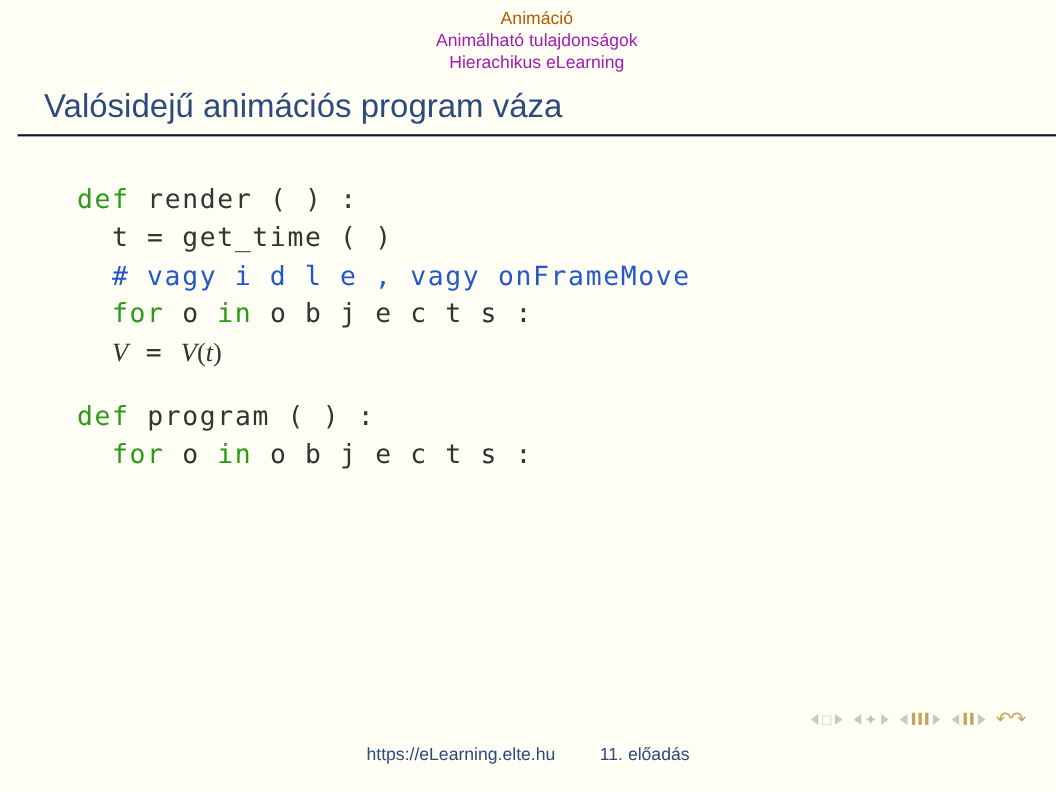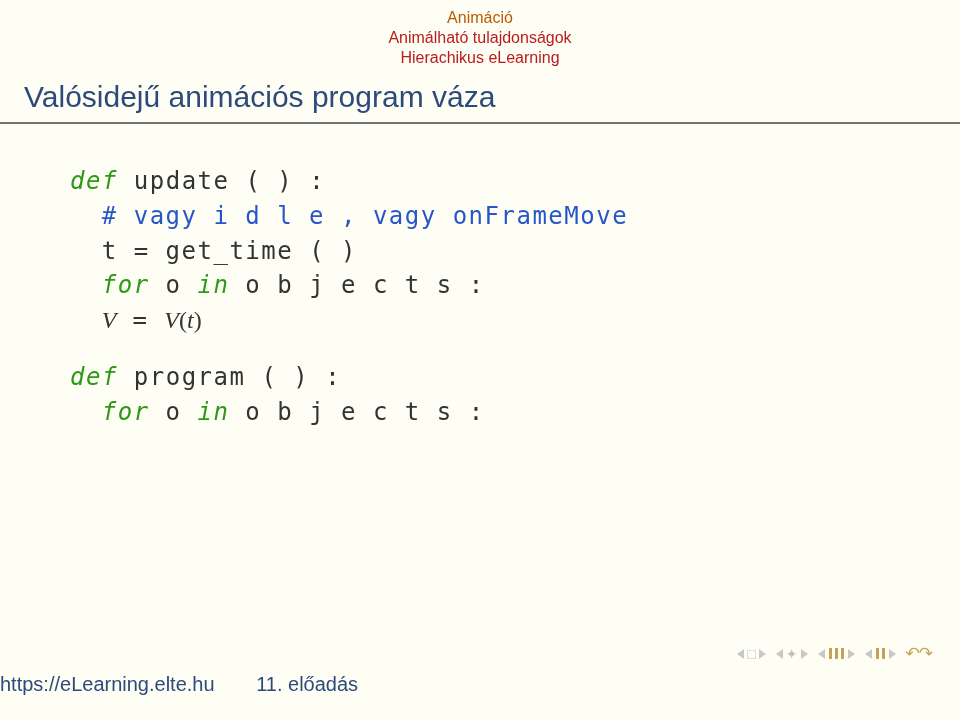--- a/index.html
+++ b/index.html
@@ -14,59 +14,60 @@
   }
   .slide {
     position: relative;
     width: 960px;
     height: 720px;
     box-sizing: border-box;
   }
   .header {
     position: relative;
     padding-top: 8px;
+    padding-left: 16px;
   }
   .header-lines {
     text-align: center;
     font-size: 16px;
     line-height: 1.25;
   }
   .header-lines .accent { color: #b85a00; }
-  .header-lines .muted { color: #b91c1c; }
+  .header-lines .muted { color: #a21caf; }
   .title-bar {
     margin-top: 6px;
     padding: 6px 24px 8px 24px;
     font-size: 30px;
     color: #2d4a7c;
-    border-bottom: 2px solid #737373;
+    border-bottom: 2px solid #0f172a;
   }
   .content {
     padding: 40px 70px 0 70px;
     font-family: "DejaVu Sans Mono", "Courier New", monospace;
     font-size: 24px;
     line-height: 1.45;
     letter-spacing: 1.5px;
     color: #333;
   }
-  .kw { color: #2c9a16; font-style: italic; }
+  .kw { color: #2c9a16; }
   .cm { color: #2657c8; }
   .id { color: #333; }
   .mathit { font-family: "Times New Roman", serif; font-style: italic; letter-spacing: 0; }
   .mathrm { font-family: "Times New Roman", serif; font-style: normal; letter-spacing: 0; }
   .sub { font-size: 0.65em; vertical-align: -0.25em; font-family: "Times New Roman", serif; font-style: italic; letter-spacing: 0;}
   .ind1 { padding-left: 2.2ch; }
   .ind2 { padding-left: 4.4ch; }
   .block2 { margin-top: 22px; }
   .footer {
     position: absolute;
     bottom: 24px;
     left: 0;
     width: 100%;
-    text-align: left;
-    font-size: 20px;
+    text-align: center;
+    font-size: 16px;
     color: #2d4a7c;
   }
   .footer .url { margin-right: 36px; }
   .nav {
     position: absolute;
     bottom: 56px;
     right: 28px;
     display: flex;
     align-items: center;
     gap: 10px;
@@ -94,29 +95,29 @@
       <div class="muted">Hierachikus eLearning</div>
     </div>
     <div class="title-bar">Valósidejű animációs program váza</div>
   </div>
 
   <div class="content">
 
     <div>
       <span class="kw">def</span>
       <span> </span>
-      <span class="id">update ( ) :</span>
+      <span class="id">render ( ) :</span>
+    </div>
+
+    <div class="ind1">
+      <span class="id">t  = </span><span class="id">get</span><span class="id">_</span><span class="id">time ( )</span>
     </div>
 
     <div class="ind1">
       <span class="cm"># vagy i d l e , vagy onFrameMove</span>
-    </div>
-
-    <div class="ind1">
-      <span class="id">t  = </span><span class="id">get</span><span class="id">_</span><span class="id">time ( )</span>
     </div>
 
     <div class="ind1">
       <span class="kw">for</span><span class="id"> o </span><span class="kw">in</span><span class="id"> o b j e c t s :</span>
     </div>
 
 
     <div class="ind1">
       <span class="mathit">V</span>
       <span class="id"> = </span>

